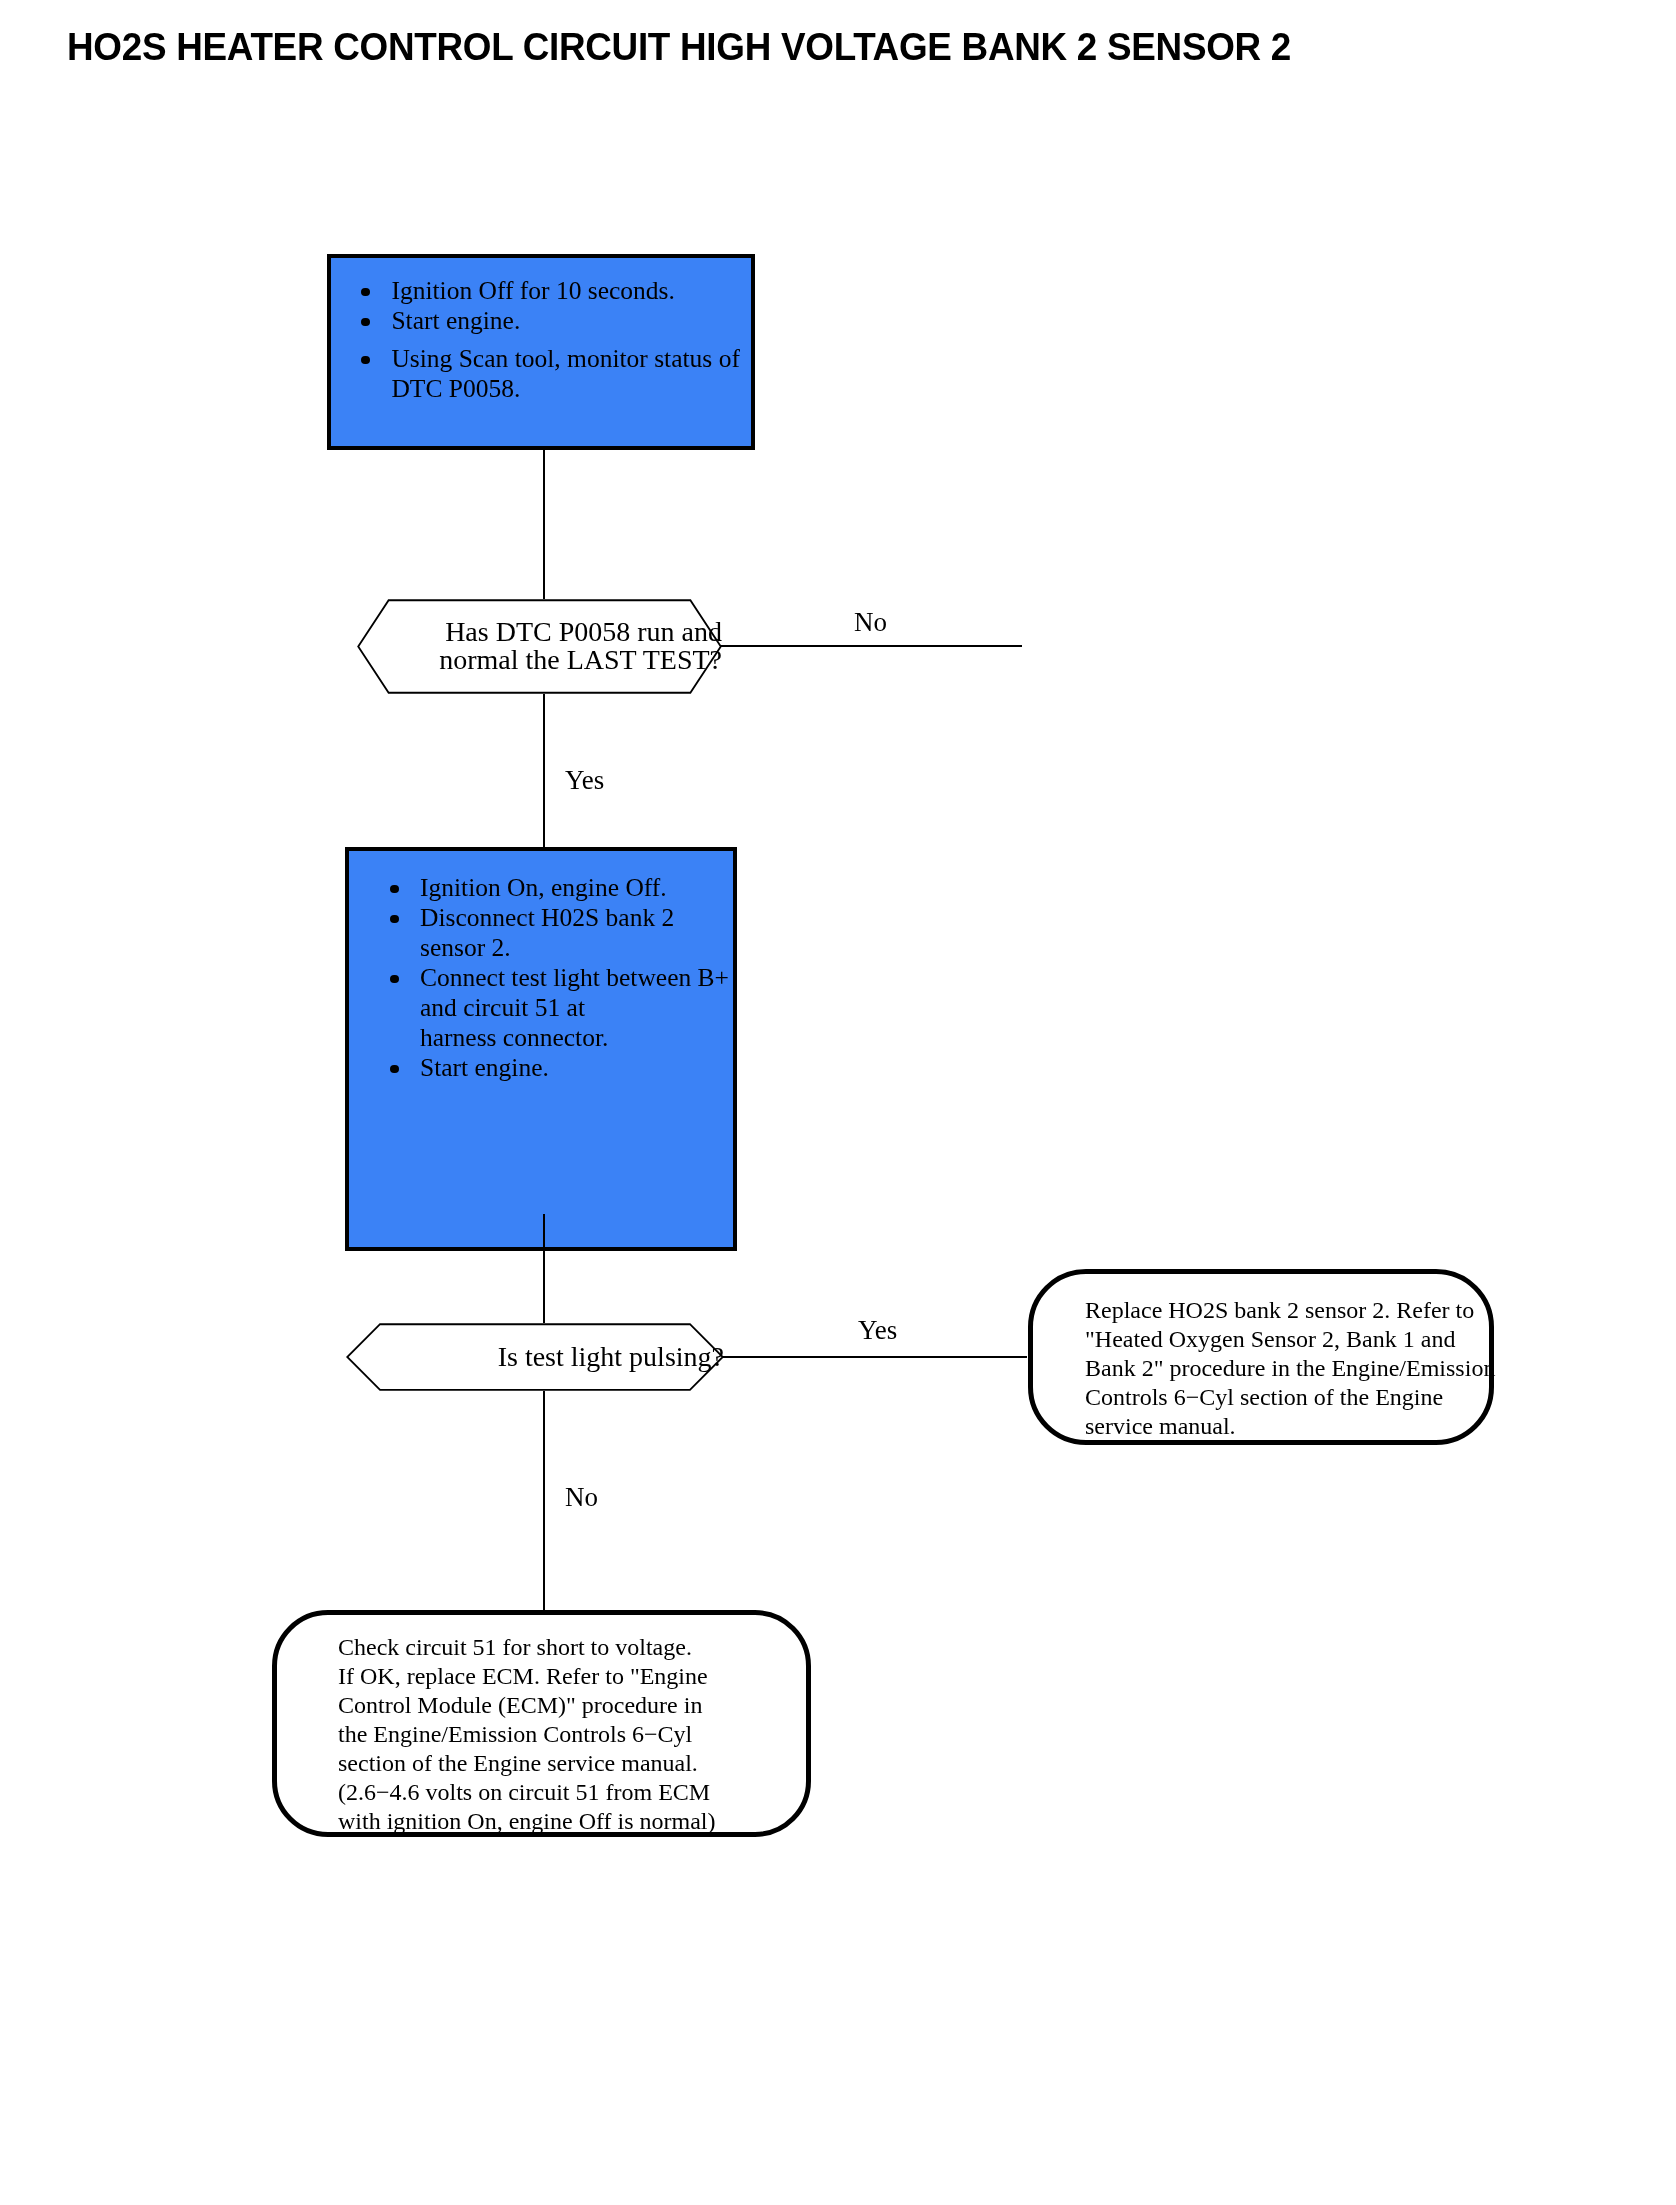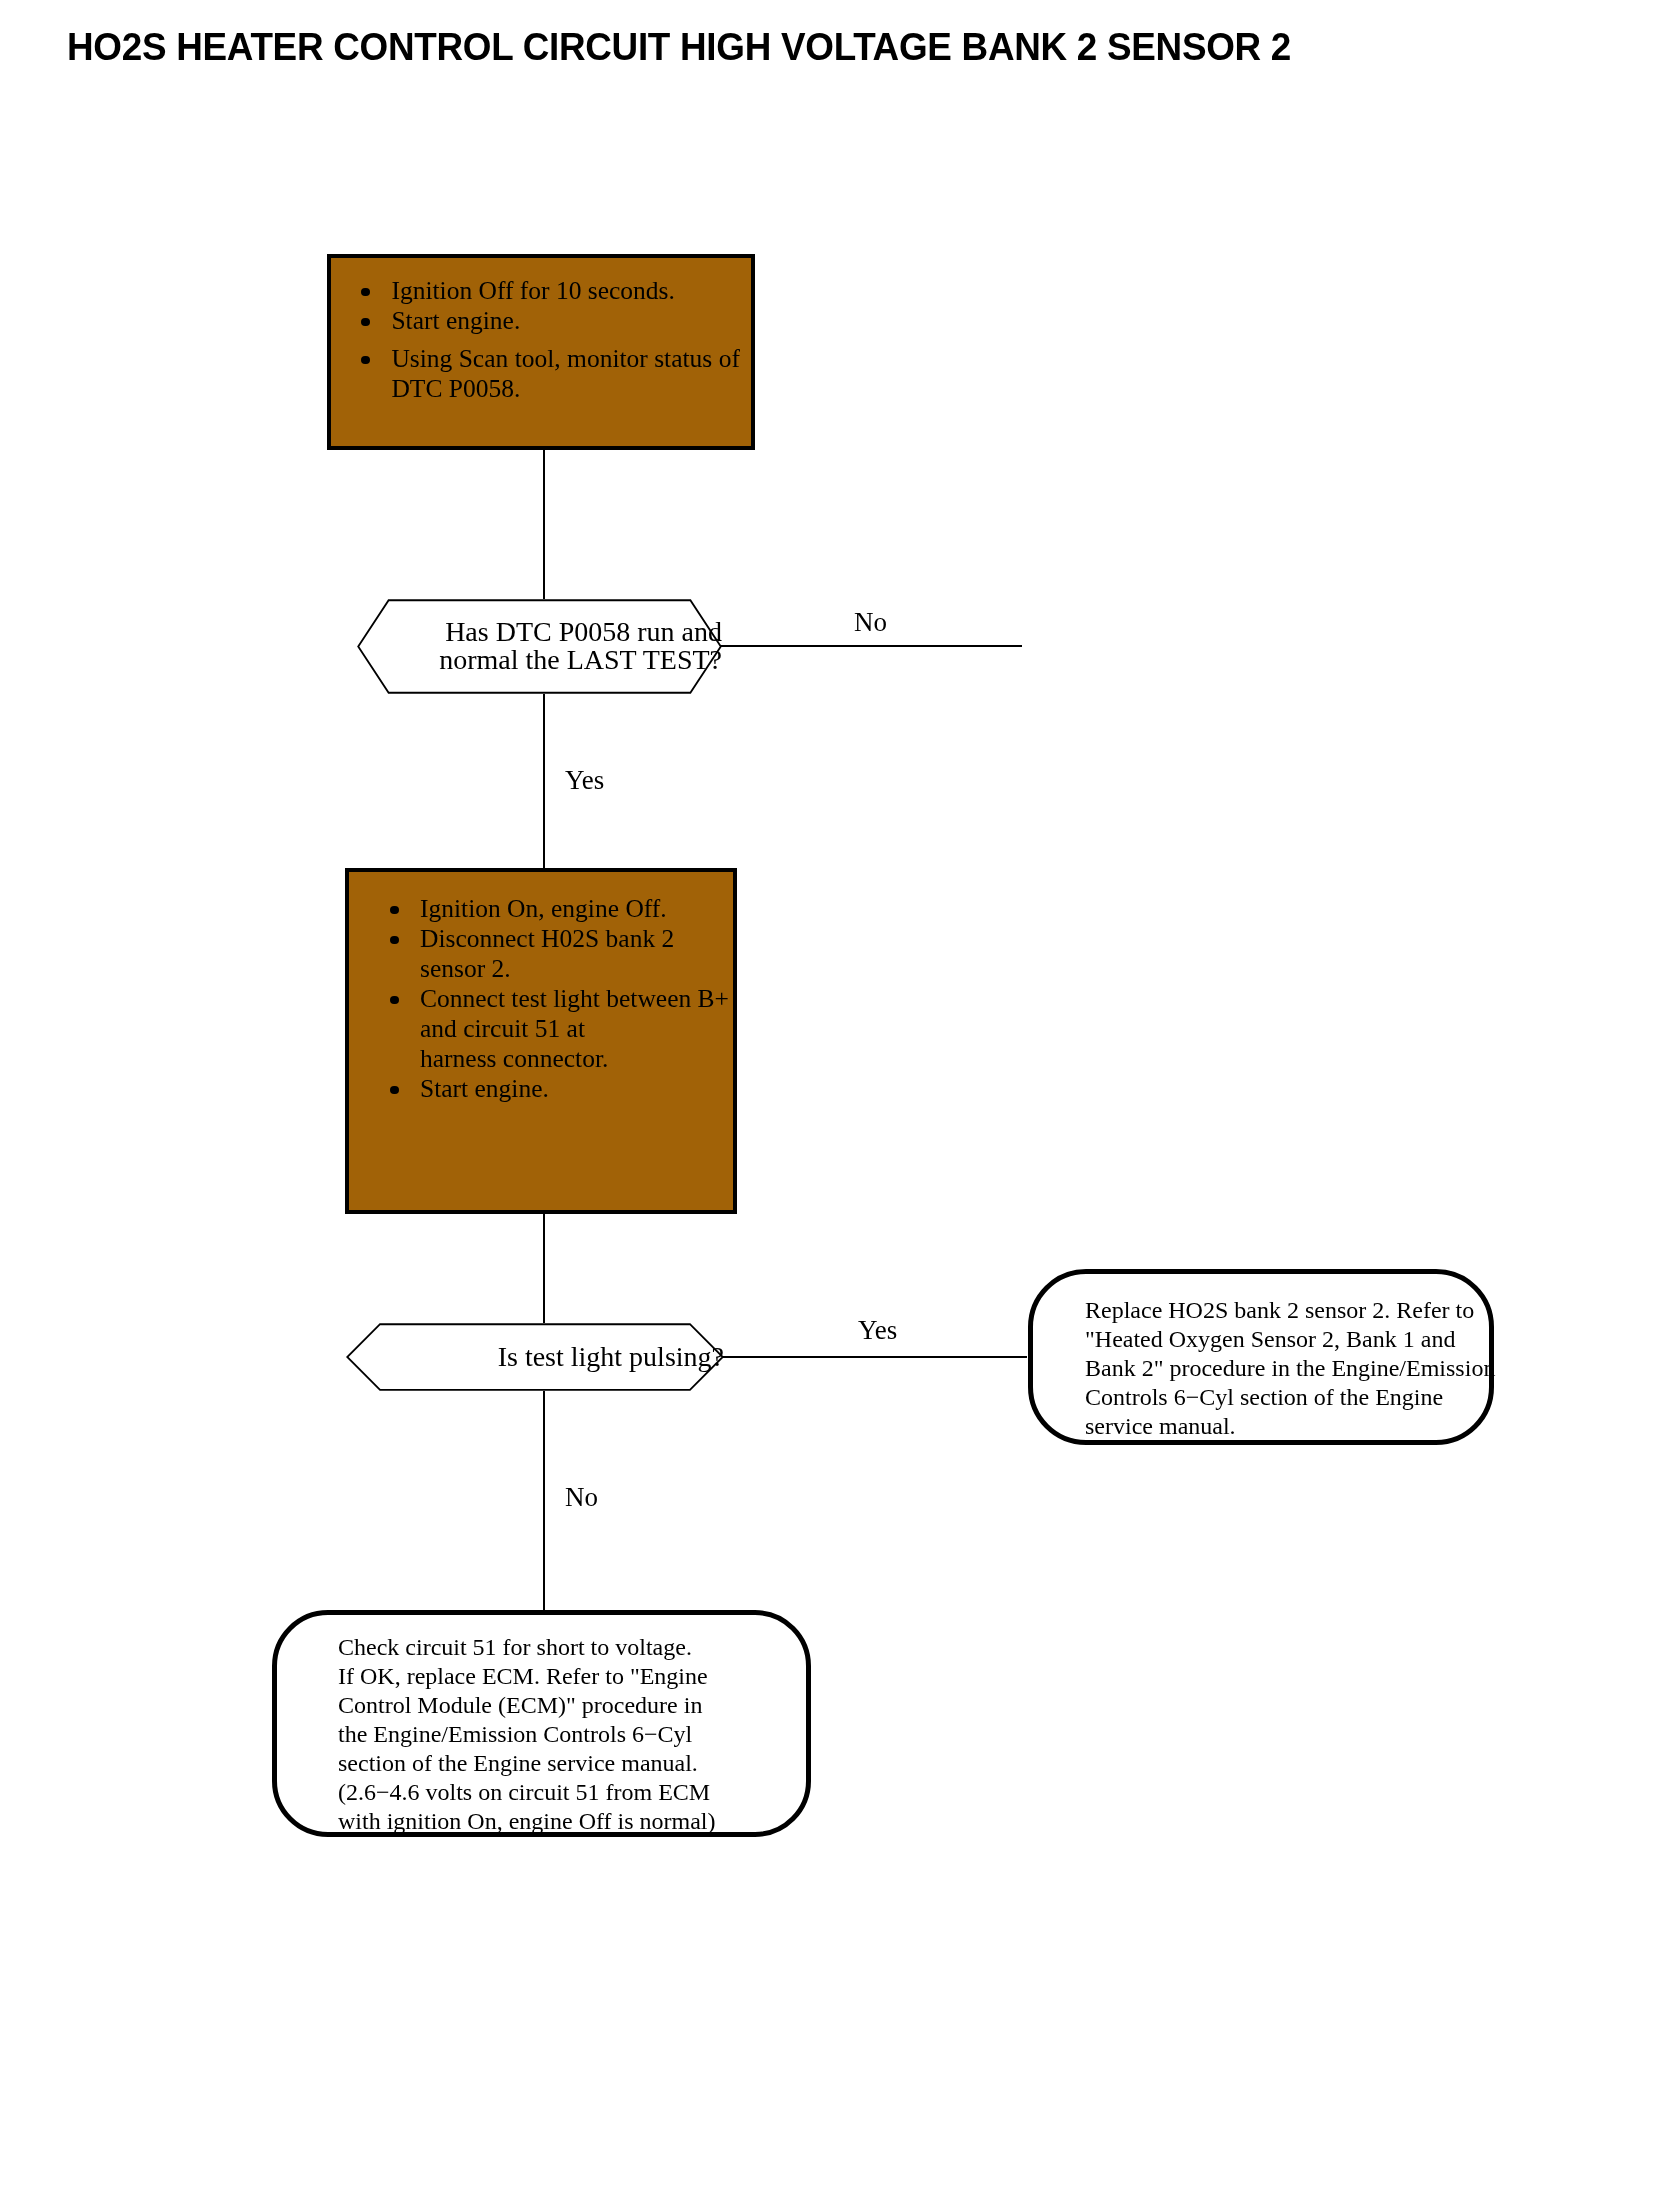--- a/index.html
+++ b/index.html
@@ -32,21 +32,21 @@
     transform-origin: left center;
     white-space: nowrap;
     color: #000;
   }
 
   
   .proc-box {
     position: absolute;
     box-sizing: border-box;
     border: 4.3px solid #000;
-    background: #a16207;
+    background: #3b82f6;
   }
   .term-box {
     position: absolute;
     box-sizing: border-box;
     border: 5.5px solid #000;
     background: #fff;
   }
   .hex {
     position: absolute;
     box-sizing: border-box;
@@ -162,21 +162,21 @@
     </div>
   </div>
 
   <div class="hline" style="left:721px; top:645px; width:301px;"></div>
   <div class="edge-label" style="left:854px; top:608px;">No</div>
 
 
   <div class="vline" style="left:543px; top:694px; height:176px;"></div>
   <div class="edge-label" style="left:565px; top:766px;">Yes</div>
 
-  <div class="proc-box" style="left:345px; top:868px; width:392px; height:346px;">
+  <div class="proc-box" style="left:345px; top:847px; width:392px; height:404px;">
     <ul class="bullets box2-list">
       <li>
         <span class="ln">Ignition On, engine Off.</span>
       </li>
       <li>
         <span class="ln">Disconnect H02S bank 2</span>
         <span class="ln">sensor 2.</span>
       </li>
       <li>
         <span class="ln">Connect test light between B+</span>

